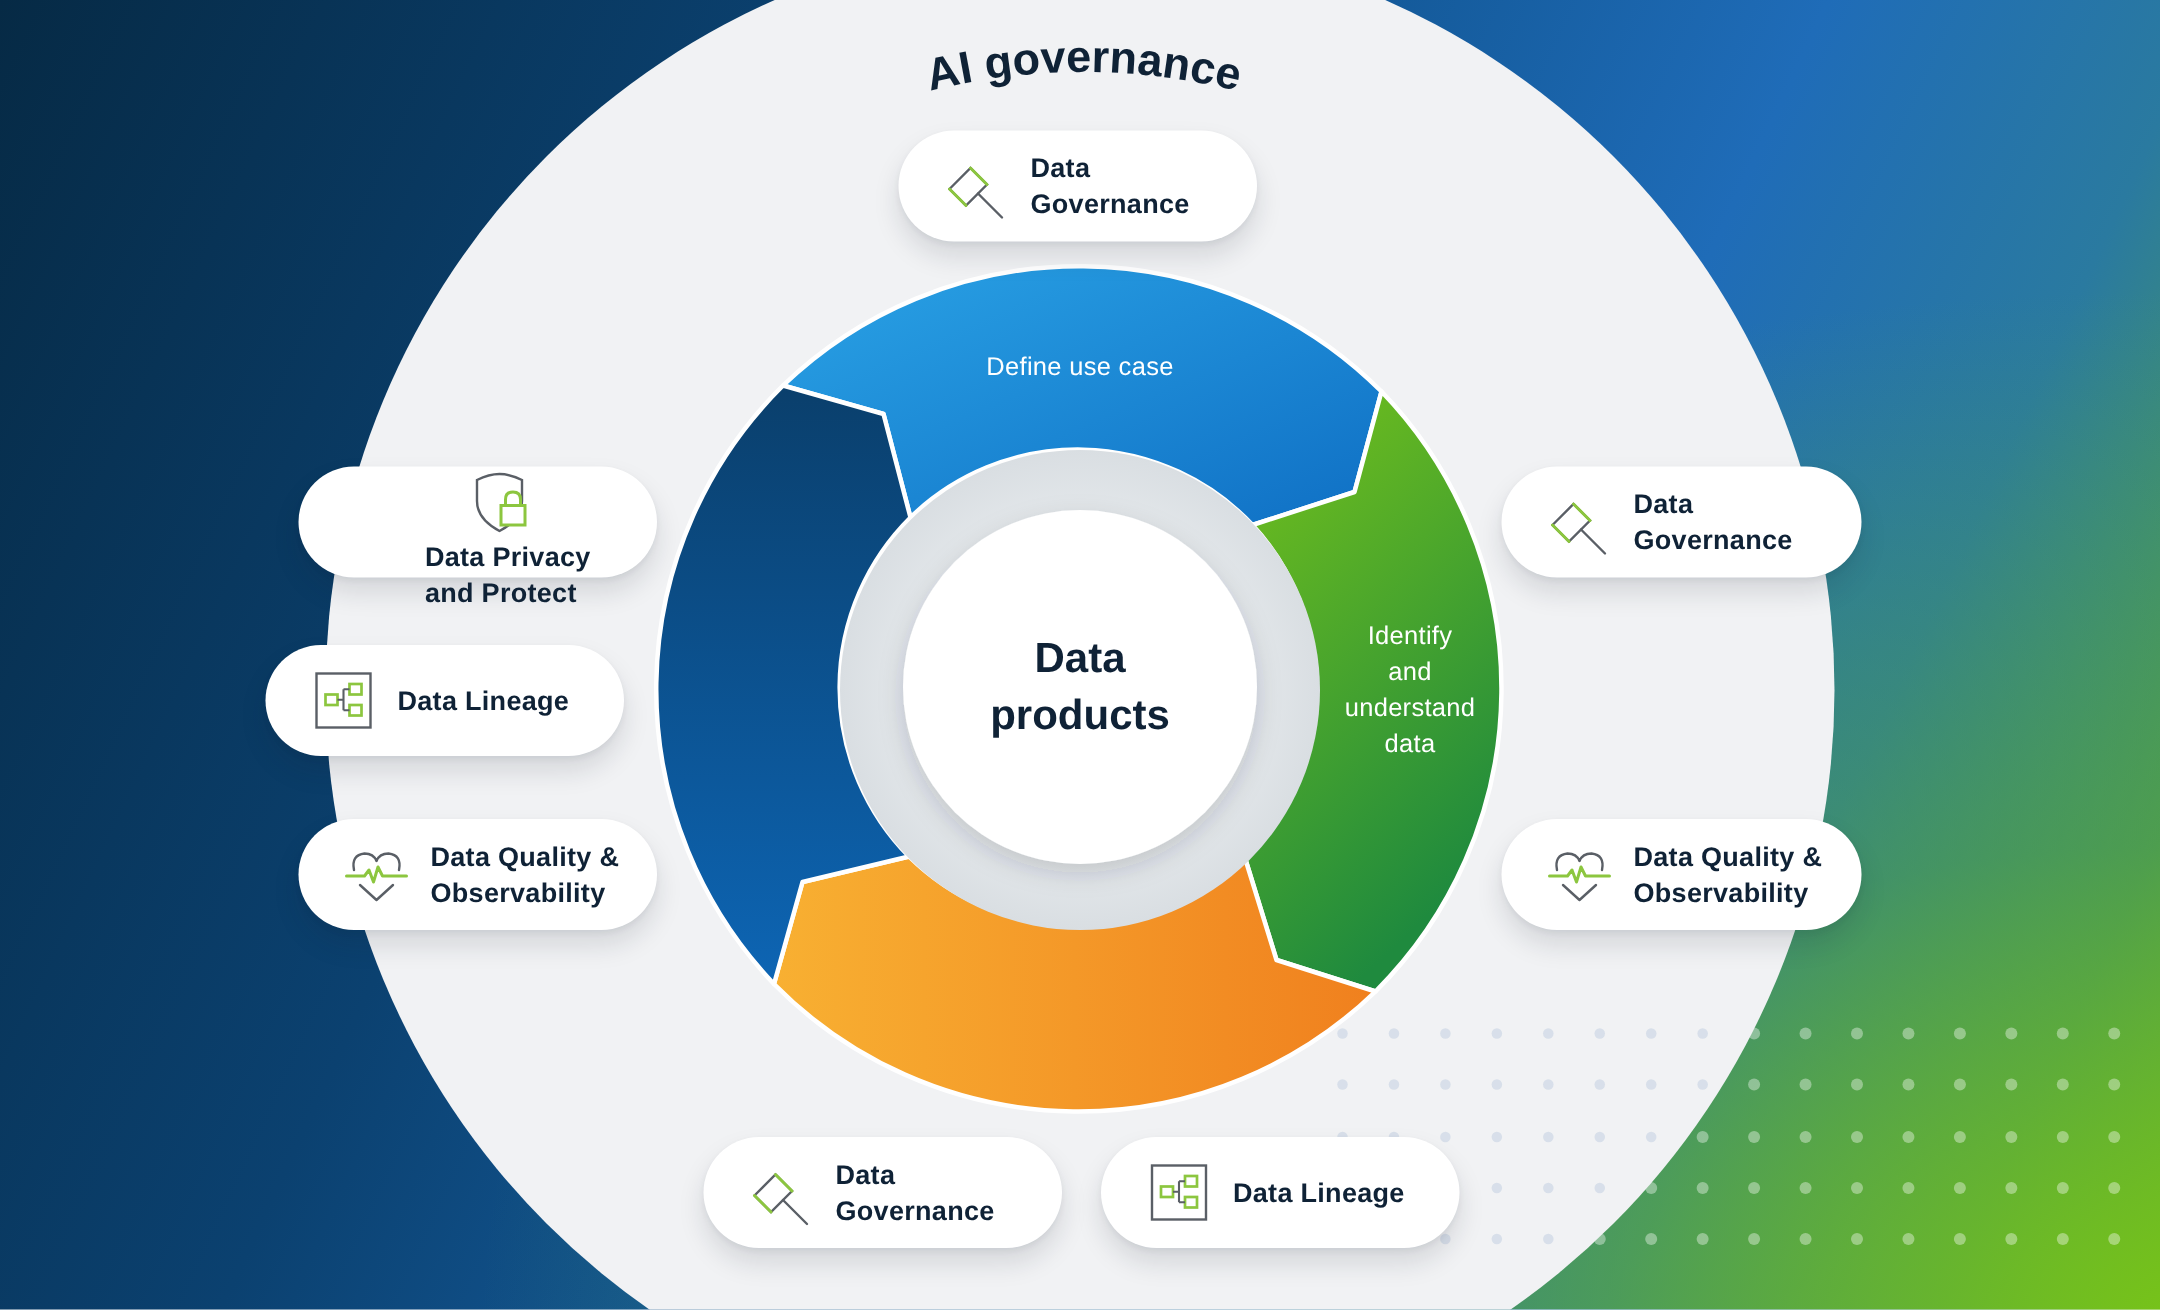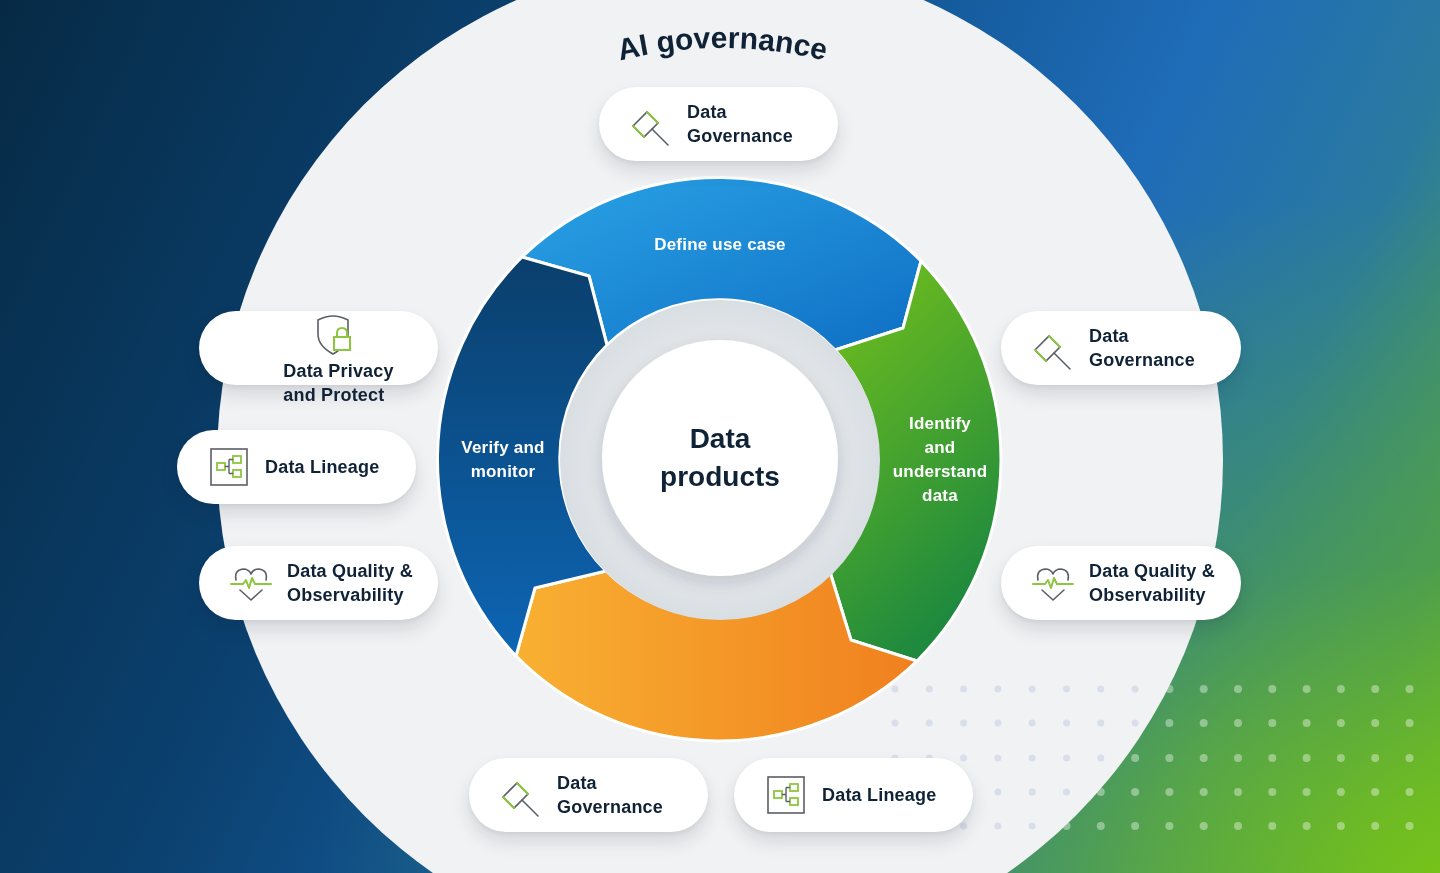--- a/index.html
+++ b/index.html
@@ -30,21 +30,21 @@
   .pill .label {
     margin-left: 12px; color: #0f2236; font-weight: 700; font-size: 18px; line-height: 24px;
     letter-spacing: 0.2px; white-space: pre-line;
   }
   .center-text {
     position: absolute; left: 602px; top: 340px; width: 236px; height: 236px;
     display: flex; align-items: center; justify-content: center; text-align: center;
     color: #0f2236; font-weight: 700; font-size: 28px; line-height: 38px; white-space: pre-line;
   }
   .seg-label {
-    position: absolute; color: #ffffff; font-weight: 700; font-size: 17px; line-height: 24px;
+    position: absolute; color: #ffffff; font-weight: 400; font-size: 17px; line-height: 24px;
     text-align: center; white-space: pre-line; letter-spacing: 0.2px;
   }
 </style>
 </head>
 <body>
 
 <div class="bg-overlay"></div>
 
 <svg class="dots" viewBox="0 0 1440 873">
   <g id="dotgrid">
@@ -193,22 +193,20 @@
   </svg>
 
   <div class="center-text">Data
 products</div>
 
   <div class="seg-label" style="left:620px; top:233px; width:200px;">Define use case</div>
   <div class="seg-label" style="left:870px; top:412px; width:140px;">Identify
 and
 understand
 data</div>
-  <div class="seg-label" style="left:443px; top:436px; width:120px;">Verify and
-monitor</div>
 
   <div class="pill" style="left:599px; top:87px; width:239px;">
     <span class="icon">
       <svg width="46" height="46" viewBox="0 0 46 46">
           <g fill="none" stroke-linecap="round">
         <path d="M5 25 L19 11 L30 22 L16 36 Z" stroke="#5a5f66" stroke-width="1.6"></path>
         <path d="M19 11 L30 22 M5 25 L16 36" stroke="#8cc63f" stroke-width="2"></path>
         <path d="M24 28 L40 44" stroke="#5a5f66" stroke-width="1.6"></path>
       </g>
         </svg>

